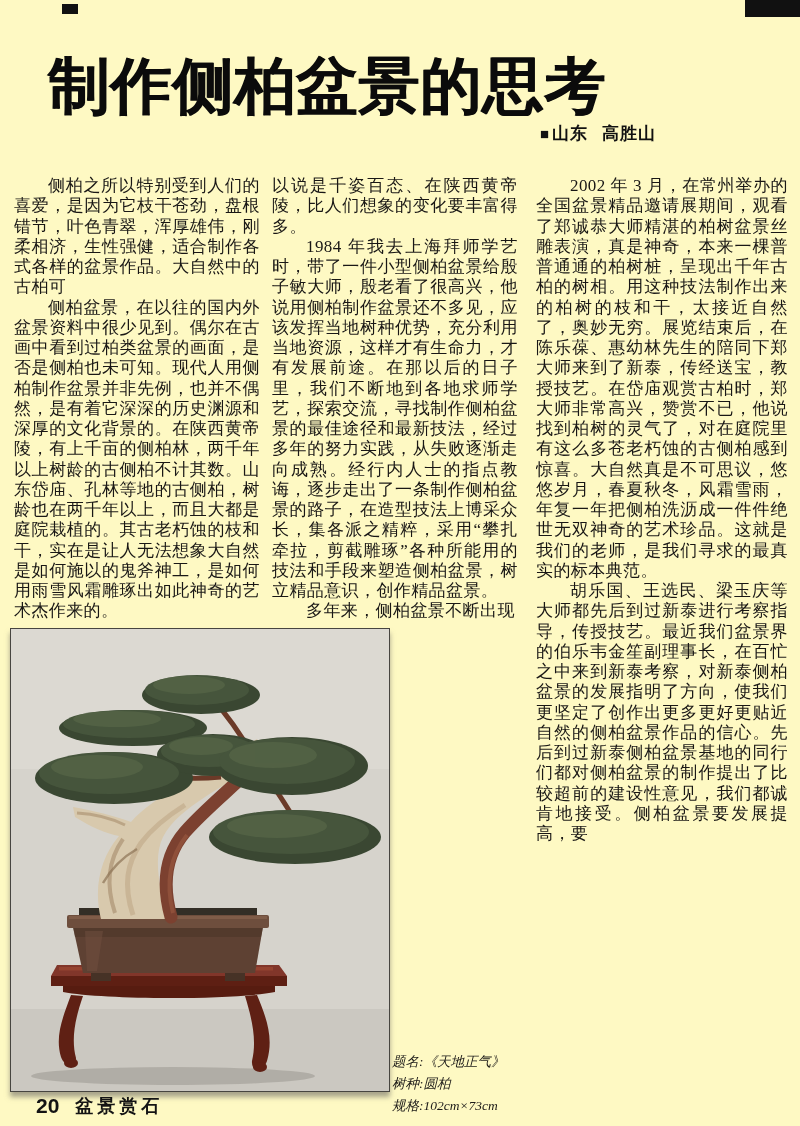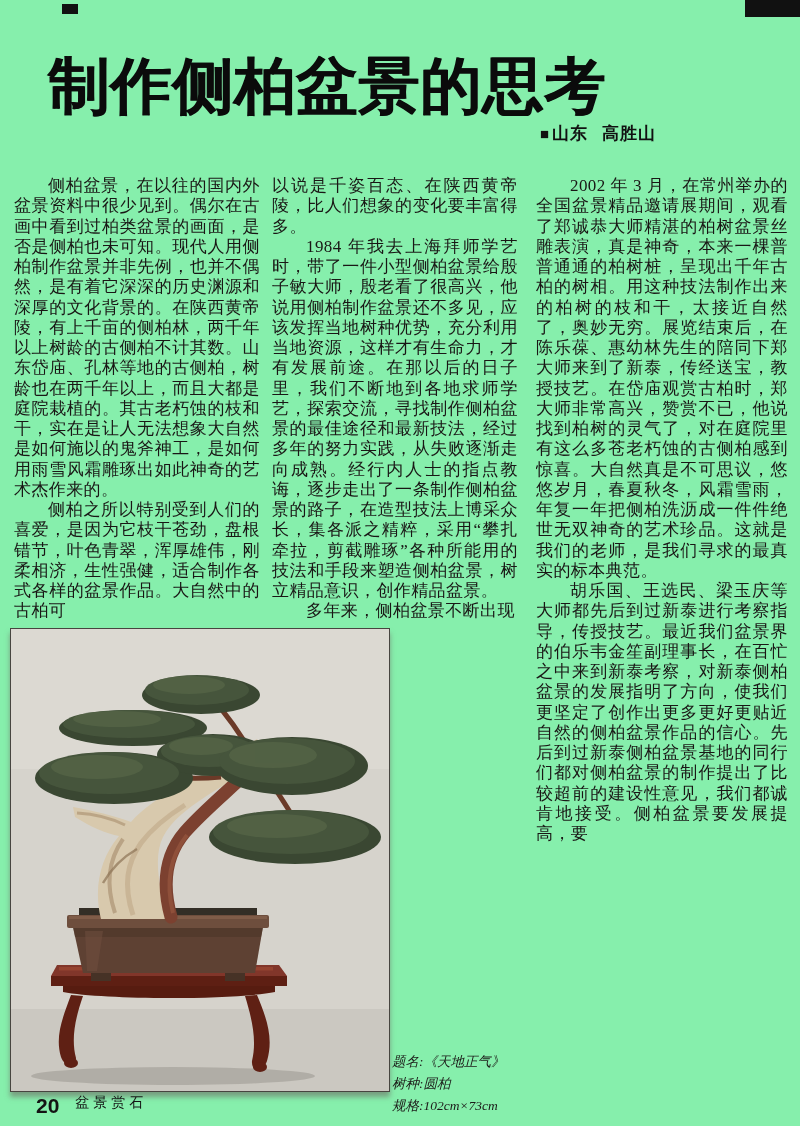--- a/index.html
+++ b/index.html
@@ -1,18 +1,18 @@
 <!DOCTYPE html>
 <html><head>
 <meta charset="utf-8">
 <style>
   html,body{margin:0;padding:0;background:#e9e7e2;}
   .page{
     position:relative;width:800px;height:1126px;margin:0 auto;
-    background:#86efac;
+    background:#fef9c3;
     overflow:hidden;
     font-family:"Liberation Serif",serif;
     color:#151412;
   }
   
   .mark{position:absolute;background:#111;}
   .mark-tl{left:62px;top:4px;width:16px;height:10px;}
   .mark-tr{left:745px;top:0;width:55px;height:17px;}
 
   
@@ -59,43 +59,43 @@
   .caption{
     position:absolute;left:392px;top:1019px;width:142px;
     font-size:13.5px;line-height:22px;color:#1c1a18;
     border-bottom:2.5px solid #1a1a1a;padding-bottom:14px;
     font-style:italic;white-space:nowrap;margin-top:32px;
   }
 
   
   .footer{
     position:absolute;left:36px;top:1094px;
-    display:flex;align-items:flex-start;
+    display:flex;align-items:center;
     font-family:"Liberation Sans",sans-serif;color:#141414;
   }
   .footer .pn{font-size:21px;font-weight:900;}
-  .footer .mag{font-size:14px;font-weight:400;letter-spacing:4px;margin-left:16px;}
+  .footer .mag{font-size:18px;font-weight:700;letter-spacing:4px;margin-left:16px;}
 </style>
 </head>
 <body>
 
 <div class="page">
 
   <div class="mark mark-tl"></div>
   <div class="mark mark-tr"></div>
 
   <h1 class="headline">制作侧柏盆景的思考</h1>
 
   <div class="byline">
     <span class="sq">■</span><span>山东</span><span class="nm">高胜山</span>
   </div>
 
   <div class="col col1">
+    <p>侧柏之所以特别受到人们的喜爱，是因为它枝干苍劲，盘根错节，叶色青翠，浑厚雄伟，刚柔相济，生性强健，适合制作各式各样的盆景作品。大自然中的古柏可</p>
     <p>侧柏盆景，在以往的国内外盆景资料中很少见到。偶尔在古画中看到过柏类盆景的画面，是否是侧柏也未可知。现代人用侧柏制作盆景并非先例，也并不偶然，是有着它深深的历史渊源和深厚的文化背景的。在陕西黄帝陵，有上千亩的侧柏林，两千年以上树龄的古侧柏不计其数。山东岱庙、孔林等地的古侧柏，树龄也在两千年以上，而且大都是庭院栽植的。其古老朽蚀的枝和干，实在是让人无法想象大自然是如何施以的鬼斧神工，是如何用雨雪风霜雕琢出如此神奇的艺术杰作来的。</p>
-    <p>侧柏之所以特别受到人们的喜爱，是因为它枝干苍劲，盘根错节，叶色青翠，浑厚雄伟，刚柔相济，生性强健，适合制作各式各样的盆景作品。大自然中的古柏可</p>
   </div>
 
   <div class="col col2">
     <p class="cont">以说是千姿百态、在陕西黄帝陵，比人们想象的变化要丰富得多。</p>
     <p>1984 年我去上海拜师学艺时，带了一件小型侧柏盆景给殷子敏大师，殷老看了很高兴，他说用侧柏制作盆景还不多见，应该发挥当地树种优势，充分利用当地资源，这样才有生命力，才有发展前途。在那以后的日子里，我们不断地到各地求师学艺，探索交流，寻找制作侧柏盆景的最佳途径和最新技法，经过多年的努力实践，从失败逐渐走向成熟。经行内人士的指点教诲，逐步走出了一条制作侧柏盆景的路子，在造型技法上博采众长，集各派之精粹，采用“攀扎牵拉，剪截雕琢”各种所能用的技法和手段来塑造侧柏盆景，树立精品意识，创作精品盆景。</p>
     <p>多年来，侧柏盆景不断出现</p>
   </div>
 
   <div class="col col3">
     <p>2002 年 3 月，在常州举办的全国盆景精品邀请展期间，观看了郑诚恭大师精湛的柏树盆景丝雕表演，真是神奇，本来一棵普普通通的柏树桩，呈现出千年古柏的树相。用这种技法制作出来的柏树的枝和干，太接近自然了，奥妙无穷。展览结束后，在陈乐葆、惠幼林先生的陪同下郑大师来到了新泰，传经送宝，教授技艺。在岱庙观赏古柏时，郑大师非常高兴，赞赏不已，他说找到柏树的灵气了，对在庭院里有这么多苍老朽蚀的古侧柏感到惊喜。大自然真是不可思议，悠悠岁月，春夏秋冬，风霜雪雨，年复一年把侧柏洗沥成一件件绝世无双神奇的艺术珍品。这就是我们的老师，是我们寻求的最真实的标本典范。</p>

